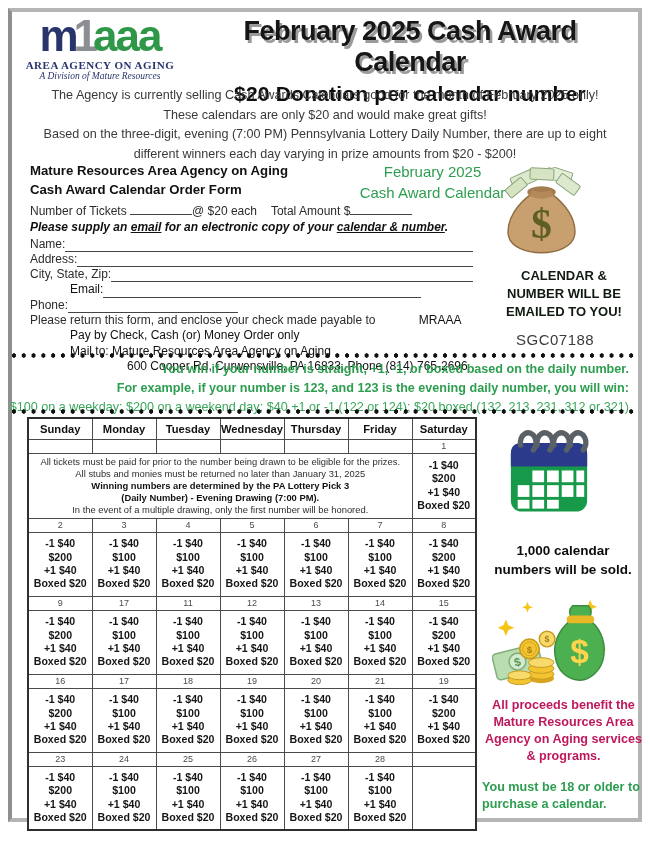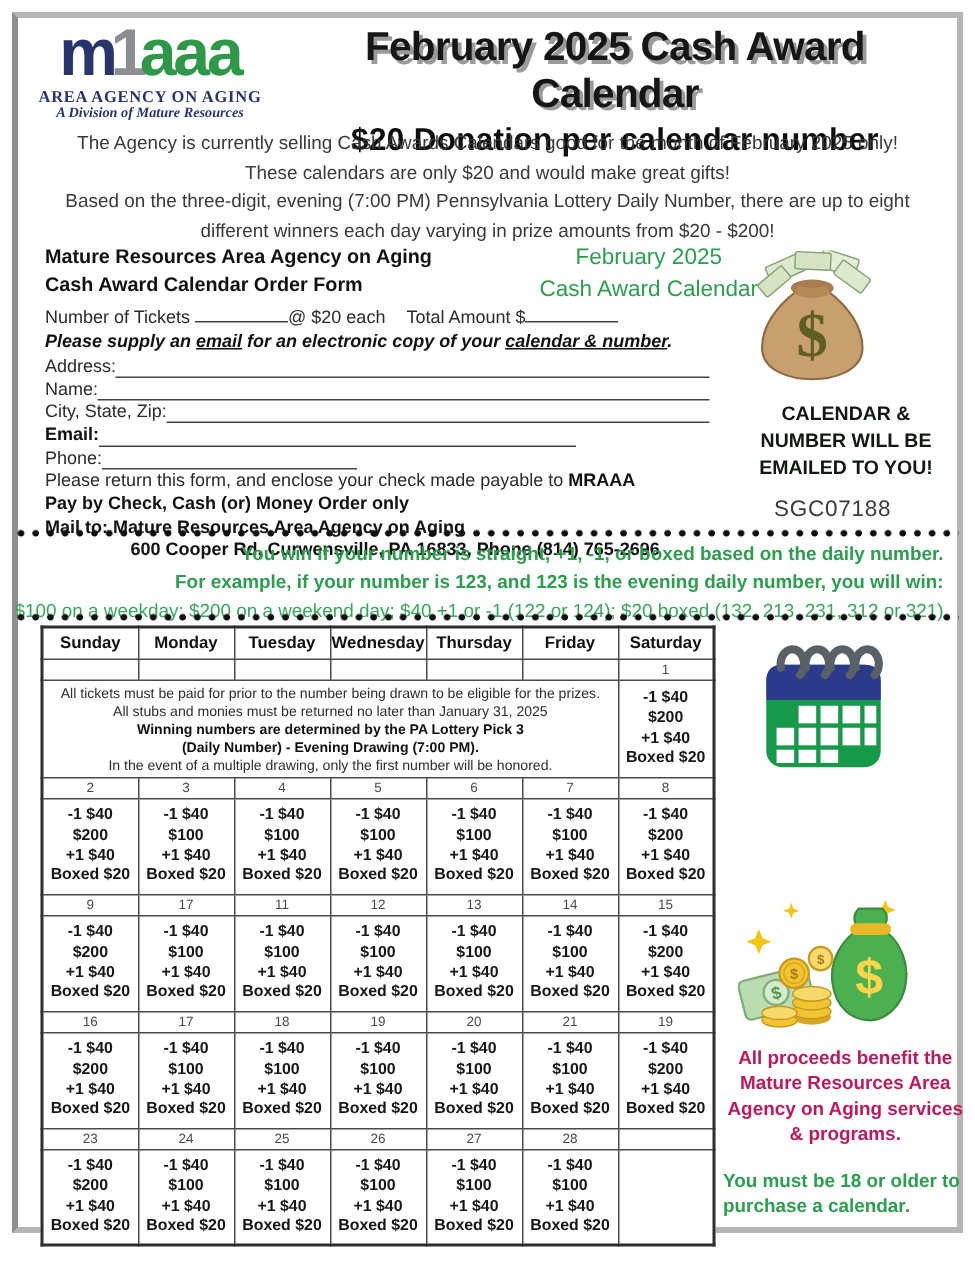--- a/index.html
+++ b/index.html
@@ -11,21 +11,21 @@
   .frame { position:absolute; left:8px; top:8px; width:634px; height:814px;
            border:4px solid #b5b5b5; border-left-color:#8f8f8f; pointer-events:none; }
 
   
   .logo { position:absolute; left:20px; top:14px; width:160px; text-align:center; }
   .logo-word { font-weight:800; font-size:44px; line-height:44px; letter-spacing:-2px; }
   .logo-m { color:#28356d; }
   .logo-1 { color:#8b8f93; margin:0 -3px; }
   .logo-aaa { color:#2e9748; }
   .logo-org { font-family:"Liberation Serif", serif; font-size:11px; letter-spacing:0.5px; color:#28356d; font-weight:700; margin-top:1px; }
-  .logo-div { font-family:"Liberation Serif", serif; font-style:italic; font-size:9.5px; color:#28356d; font-weight:700; }
+  .logo-div { font-family:"Liberation Serif", serif; font-style:italic; font-size:9.5px; color:#28356d; font-weight:400; }
 
   .titles { position:absolute; left:185px; top:16px; width:450px; text-align:center; }
   .main-title { font-size:27px; font-weight:700; color:#161616; letter-spacing:-0.5px;
                 text-shadow:2.5px 2.5px 0 #9b9b9b; }
   .sub-title { font-size:21px; font-weight:800; color:#0d0d0d; margin-top:4px; letter-spacing:0.2px; }
 
   .intro { position:absolute; left:35px; top:86px; width:580px; text-align:center;
            font-size:12.6px; line-height:19.5px; color:#3a3a3a; }
 
   
@@ -33,21 +33,21 @@
   .form-h { font-weight:700; font-size:13.2px; line-height:19px; color:#111; }
   .tickets-row { margin-top:5px; }
   .blank { display:inline-block; border-bottom:1.2px solid #444; height:11px; vertical-align:baseline; }
   .b62 { width:62px; } .sp14 { display:inline-block; width:14px; }
   .email-note { font-weight:700; font-style:italic; color:#111; margin:1px 0; }
   .u { text-decoration:underline; }
   .field-row { display:flex; align-items:flex-end; height:15.3px; }
   .field-row .grow { flex:1; border-bottom:1.2px solid #444; height:12px; }
   .field-row .w300 { flex:0 0 318px; border-bottom:1.2px solid #444; height:12px; }
   .field-row .w165 { flex:0 0 170px; border-bottom:1.2px solid #444; height:12px; }
-  .bold { font-weight:700; color:#111; }
+  .bold { font-weight:400; color:#111;margin-left:40px; }
   .mail-addr { padding-left:57px; }
 
   
   .promo-month { position:absolute; left:325px; top:161px; width:215px; text-align:center;
                  color:#2d9e4f; font-weight:400; font-size:15px; line-height:21px; }
   .moneybag1 { position:absolute; left:494px; top:167px; }
   .emailed { position:absolute; left:488px; top:267px; width:152px; text-align:center;
              font-weight:800; font-size:13px; line-height:18px; color:#101a10; }
   .code { position:absolute; left:516px; top:331px; font-size:15px; color:#3c3c3c; letter-spacing:0.5px; }
 
@@ -104,25 +104,25 @@
   </div>
 
   <div class="form-col">
     <div class="form-h">Mature Resources Area Agency on Aging</div>
     <div class="form-h">Cash Award Calendar Order Form</div>
     <div class="tickets-row">
       <span>Number of Tickets </span><span class="blank b62"></span><span>@ $20 each</span><span class="sp14"></span><span>Total Amount $</span><span class="blank b62"></span>
     </div>
     <div class="email-note"><span>Please supply an </span><span class="u">email</span><span> for an electronic copy of your </span><span class="u">calendar &amp; number</span><span>.</span></div>
     <div class="field-row">
-        <span>Address:</span>
+        <span>Name:</span>
         <span class="grow"></span>
       </div>
     <div class="field-row">
-        <span>Name:</span>
+        <span>Address:</span>
         <span class="grow"></span>
       </div>
     <div class="field-row">
         <span>City, State, Zip:</span>
         <span class="grow"></span>
       </div>
     <div class="field-row">
         <span class="bold">Email:</span>
         <span class="w300"></span>
       </div>
@@ -433,20 +433,24 @@
         <rect x="28" y="63" width="12" height="12"></rect>
         <rect x="43" y="63" width="12" height="12"></rect>
         <rect x="58" y="63" width="12" height="12"></rect>
         <rect x="73" y="63" width="8" height="12"></rect>
       <rect x="13" y="78" width="12" height="9"></rect>
         <rect x="28" y="78" width="12" height="9"></rect>
         <rect x="43" y="78" width="12" height="9"></rect>
     </g>
   </svg>
 
+  <div class="sold">
+    <div>1,000 calendar</div>
+    <div>numbers will be sold.</div>
+  </div>
 
   <svg class="moneypile" width="118" height="98" viewBox="0 0 120 100">
     <g fill="#f5c518">
       <path d="M14,28 l2.5,6 6,2.5 -6,2.5 -2.5,6 -2.5,-6 -6,-2.5 6,-2.5 Z"></path>
       <path d="M100,8 l2,5 5,2 -5,2 -2,5 -2,-5 -5,-2 5,-2 Z"></path>
       <path d="M110,52 l1.8,4.5 4.5,1.8 -4.5,1.8 -1.8,4.5 -1.8,-4.5 -4.5,-1.8 4.5,-1.8 Z"></path>
       <path d="M36,10 l1.5,4 4,1.5 -4,1.5 -1.5,4 -1.5,-4 -4,-1.5 4,-1.5 Z"></path>
     </g>
     <g transform="rotate(-14 26 72)">
       <rect x="2" y="58" width="48" height="27" rx="4" fill="#b9dcb0" stroke="#7fae77" stroke-width="1.5"></rect>

